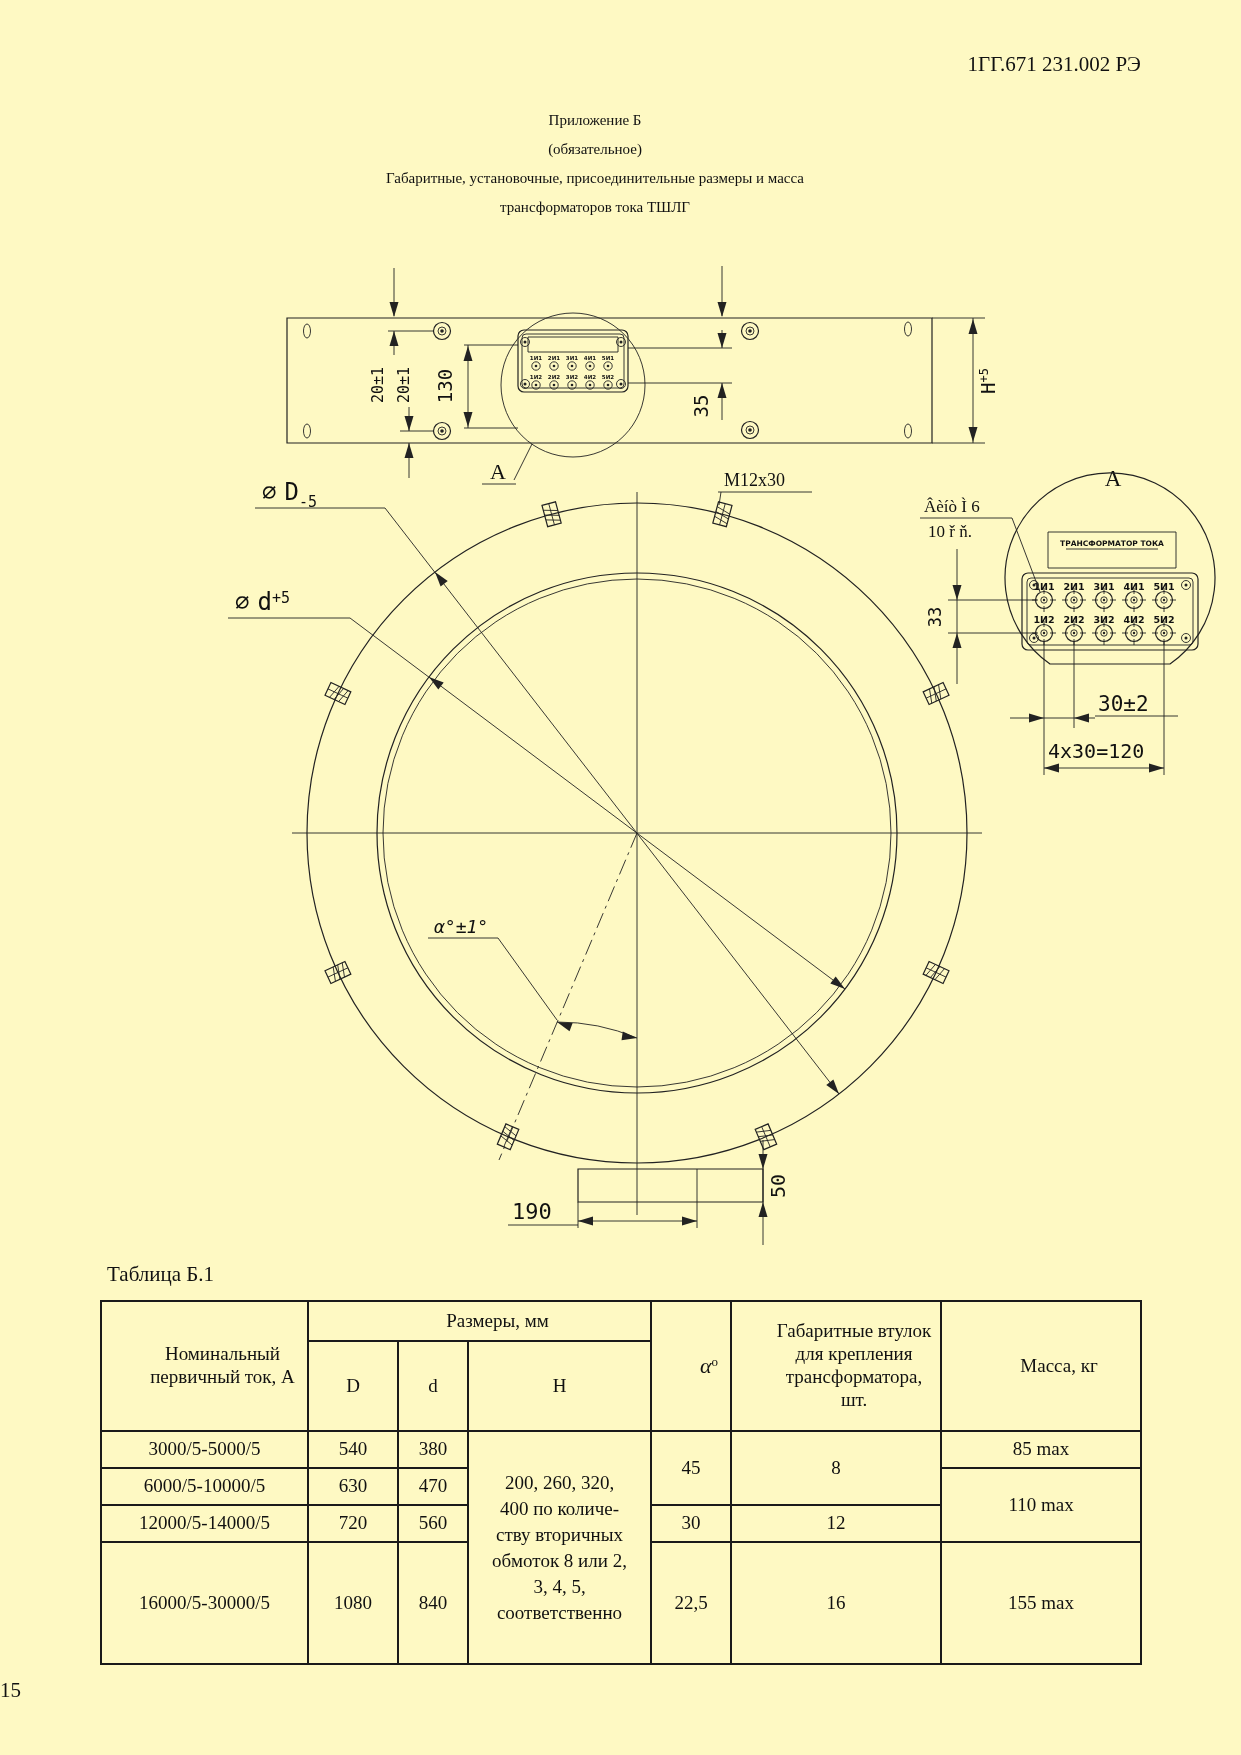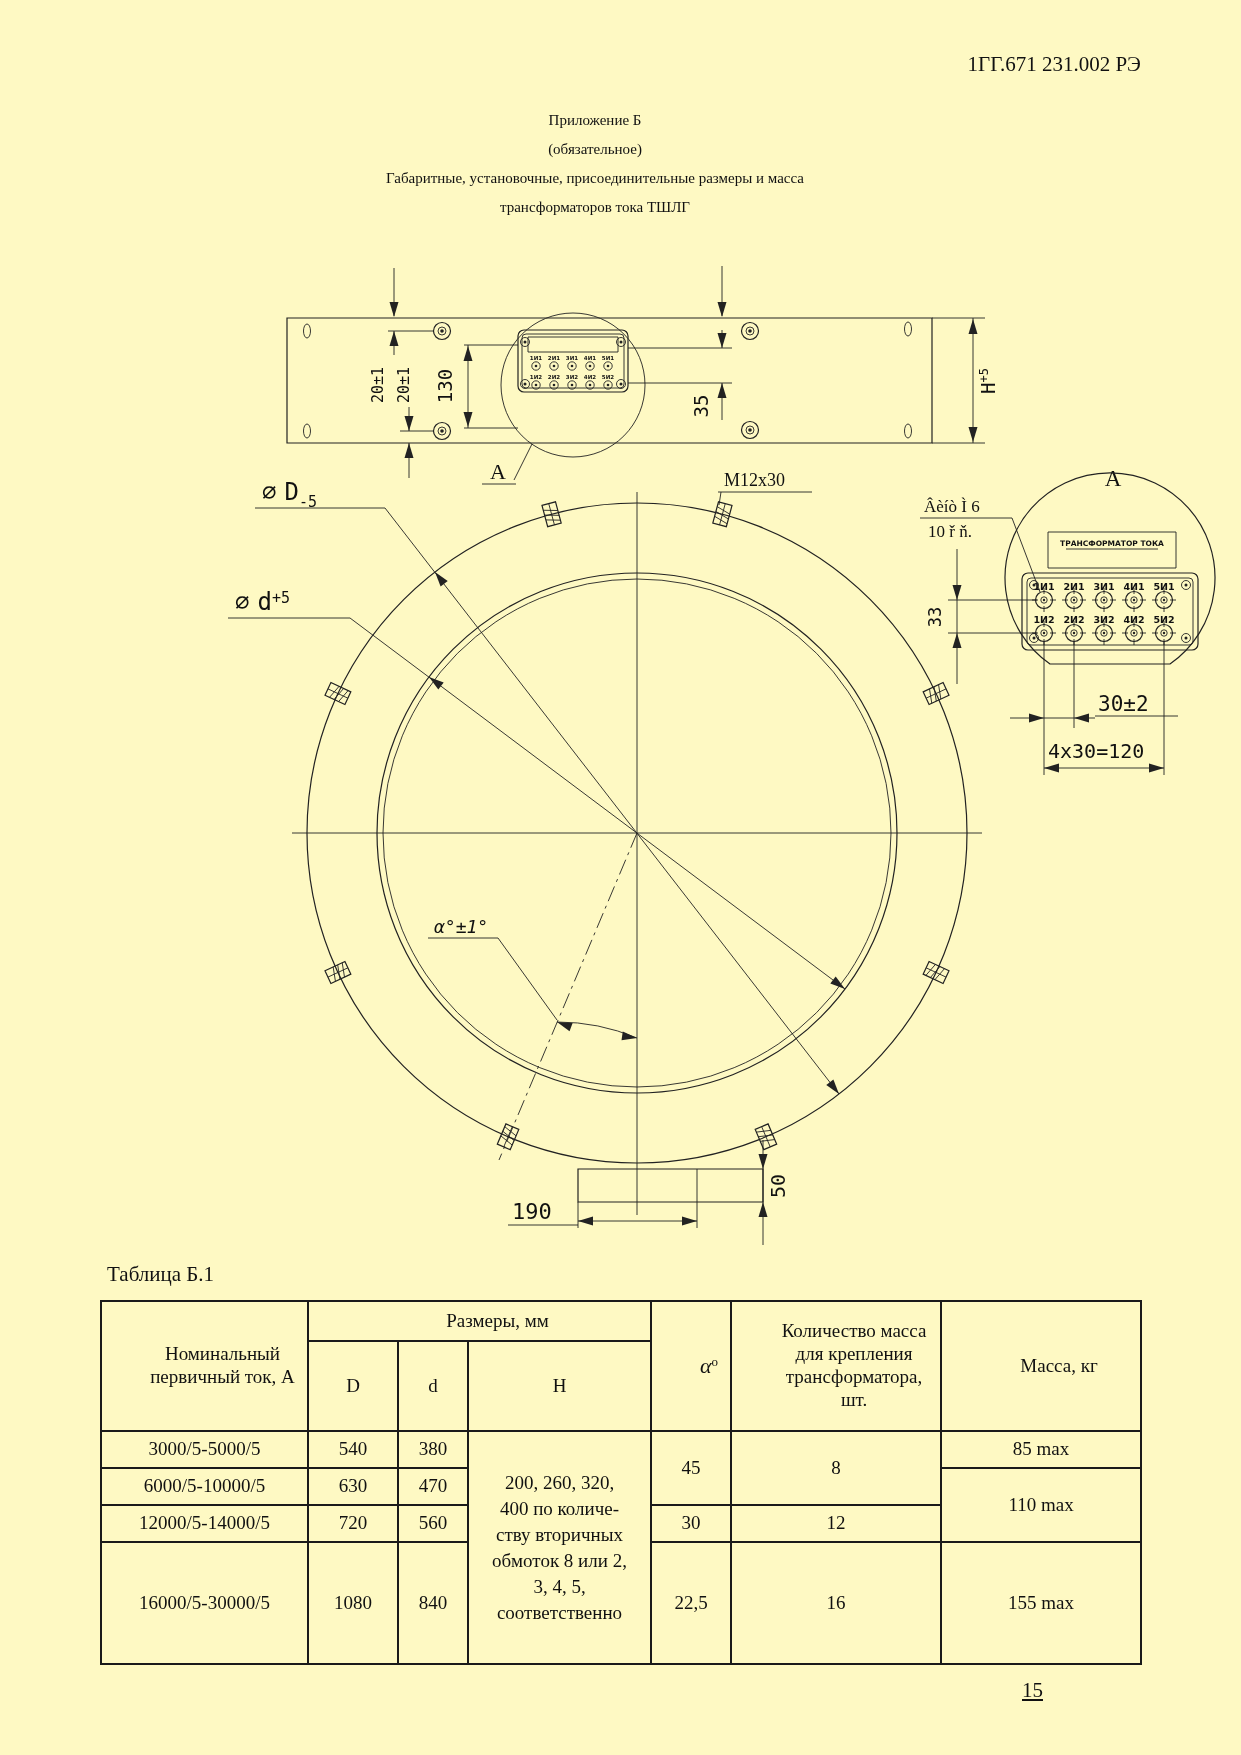--- a/index.html
+++ b/index.html
@@ -21,21 +21,21 @@
   #spec-table{top:1300px;left:100px;}
   table{border-collapse:collapse;table-layout:fixed;width:1040px;font-size:19px;}
   td{border:2px solid #1a1a1a;text-align:center;vertical-align:middle;padding:1px 4px;line-height:1.2;}
   tr.h2 td{height:86px;}
   tr.h1 td{height:36px;padding-left:40px;}
   tr.b td{height:33px;}
   tr.tall td{height:118px;}
   .hnote div{line-height:26px;}
   .ital{font-style:italic;font-size:22px;}
   sup{font-size:13px;}
-  #pagenum{top:1678px;left:0;width:1043px;text-align:right;font-size:21px;text-decoration:underline;}
+  #pagenum{top:1678px;left:0;width:1043px;text-align:left;font-size:21px;}
 </style>
 </head>
 <body>
 
 <div id="page">
 
   <div class="abs" id="docnum">1ГГ.671 231.002 РЭ</div>
 
   <div class="abs" id="titleblock">
     <div>Приложение Б</div>
@@ -323,21 +323,21 @@
           <col style="width:183px">
         <col style="width:80px">
           <col style="width:210px">
           <col style="width:200px">
       </colgroup>
       <tbody>
           <tr class="h1">
         <td rowspan="2">Номинальный первичный ток, А</td>
         <td colspan="3">Размеры, мм</td>
         <td rowspan="2"><span class="ital">α</span><sup>o</sup></td>
-        <td rowspan="2">Количество масса для крепления трансформатора, шт.</td>
+        <td rowspan="2">Габаритные втулок для крепления трансформатора, шт.</td>
         <td rowspan="2">Масса, кг</td>
       </tr>
       <tr class="h2">
         <td>D</td>
         <td>d</td>
         <td>H</td>
       </tr>
       <tr class="b">
         <td>3000/5-5000/5</td>
         <td>540</td>

